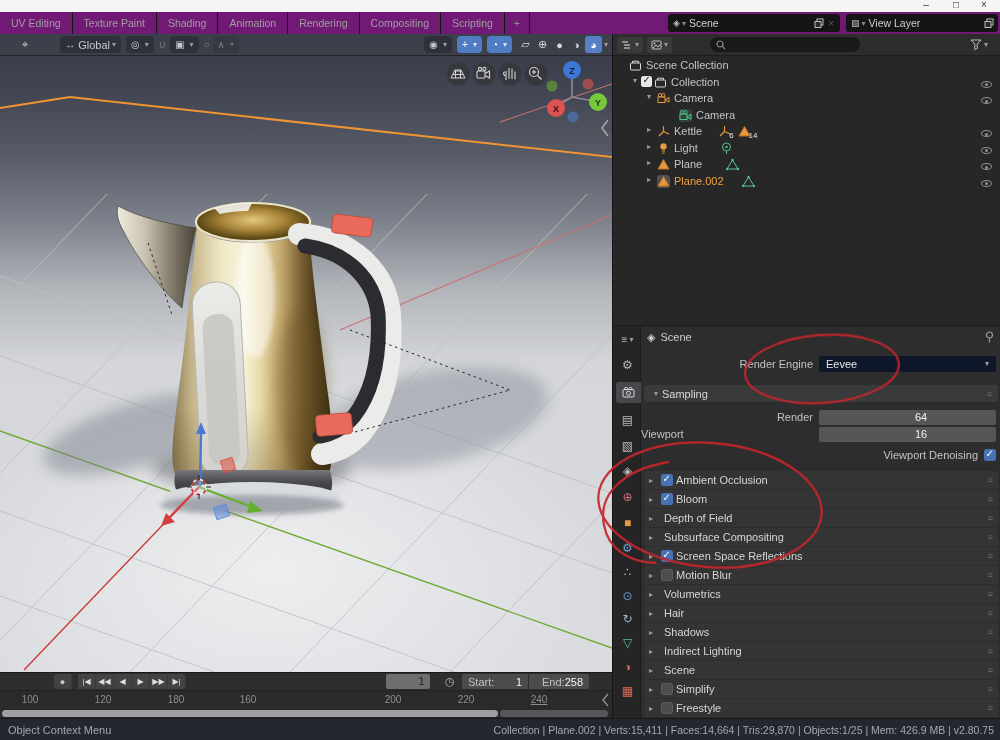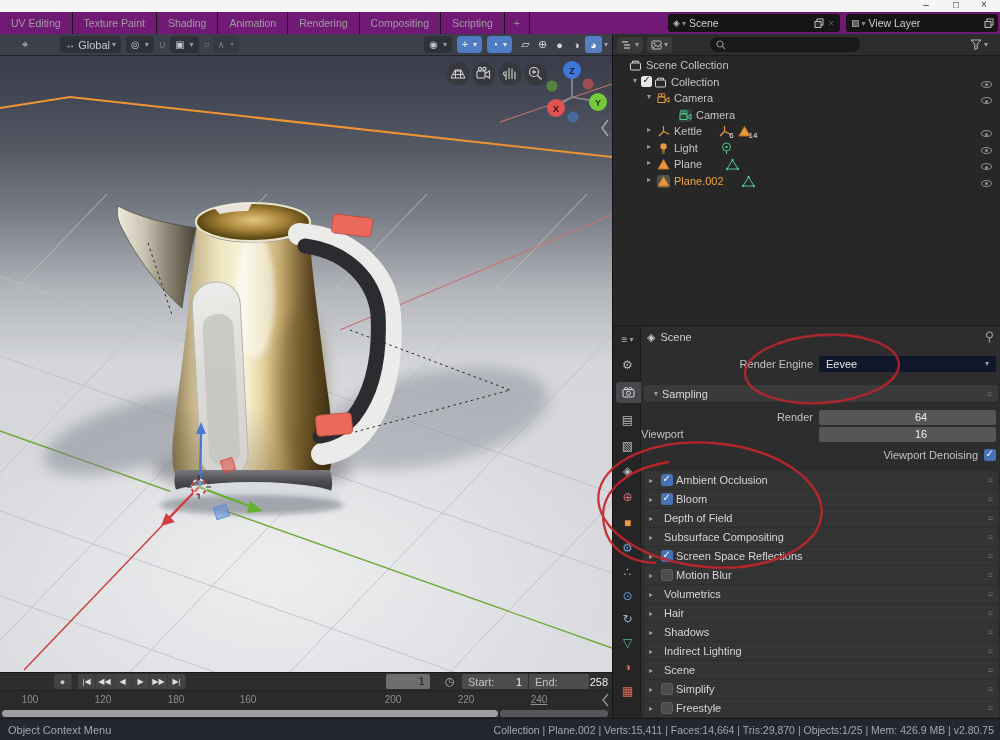--- a/index.html
+++ b/index.html
@@ -702,21 +702,21 @@
       </div>
     <div class="tl-btn" style="border-radius:0 3px 3px 0;">
         <span>▶|</span>
       </div>
     <div class="pfield" style="position:absolute; left:386px; width:44px; background:#6e6e6e; color:#1d1d1d;"><span>1</span></div>
     <span style="position:absolute; left:445px; color:#b8b8b8; font-size:11px;">◷</span>
     <div class="row" style="position:absolute; left:462px; width:66px; height:15px; background:#4c4c4c; border-radius:2px 0 0 2px; padding:0 6px; justify-content:space-between;">
       <span style="color:#c2c2c2;">Start:</span>
         <span style="color:#f0f0f0;">1</span>
     </div>
-    <div class="row" style="position:absolute; left:529px; width:60px; height:15px; background:#4c4c4c; border-radius:0 2px 2px 0; padding:0 6px; justify-content:flex-start;gap:32px;">
+    <div class="row" style="position:absolute; left:529px; width:60px; height:15px; background:#4c4c4c; border-radius:0 2px 2px 0; padding:0 6px; justify-content:flex-end;">
       <span style="color:#c2c2c2;">End:</span>
         <span style="color:#f0f0f0;">258</span>
     </div>
   </div>
 
   <div class="abs" id="tl-ruler">
     <span class="ruler-num" style="left:17px;">100</span>
     <span class="ruler-num" style="left:90px;">120</span>
     <span class="ruler-num" style="left:163px;">180</span>
     <span class="ruler-num" style="left:235px;">160</span>

